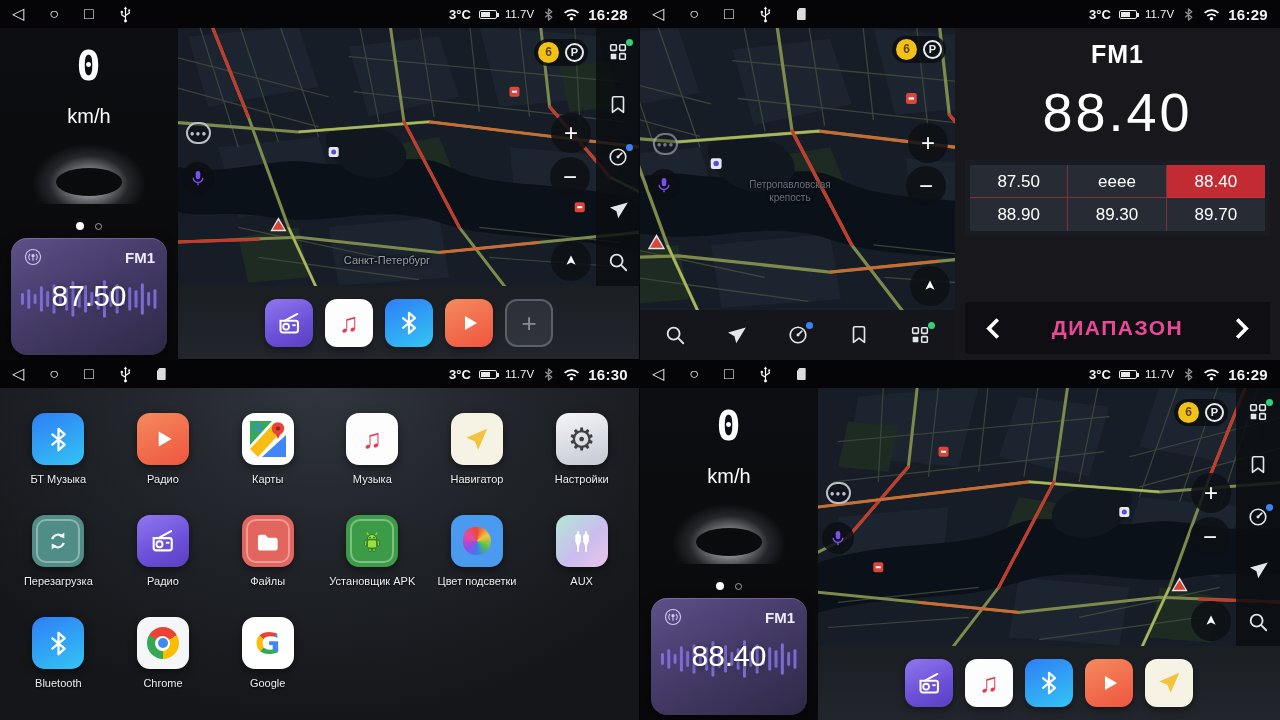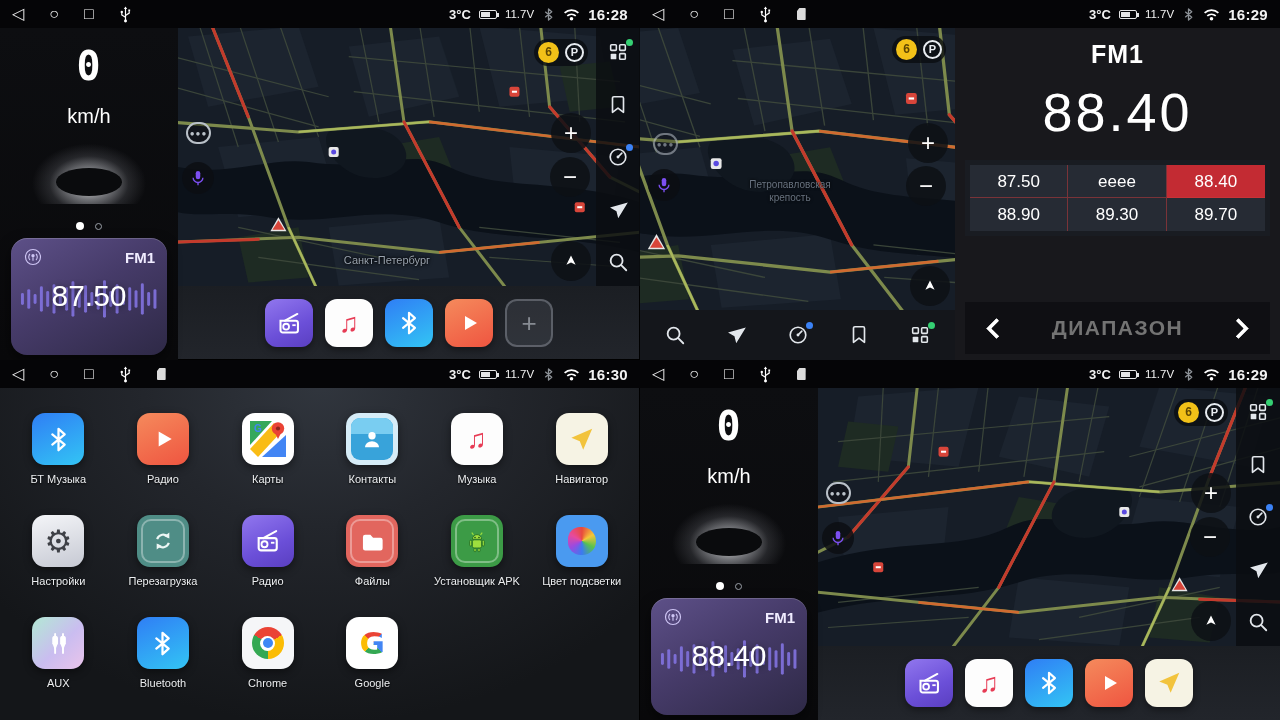--- a/index.html
+++ b/index.html
@@ -103,21 +103,21 @@
   .rp-freq { text-align:center; color:#fff; font-size:54px; margin-top:12px; letter-spacing:3px;
     font-weight:400; }
   .presets { margin:17px 10px 0; background:#191c22; padding:5px; display:grid;
     grid-template-columns:1fr 1fr 1fr; }
   .pc { height:33px; line-height:33px; text-align:center; color:#fff; font-size:17px; background:#262b34; }
   .presets .pc:nth-child(3n+1), .presets .pc:nth-child(3n+2) { border-right:1px solid rgba(205,60,60,.5); }
   .presets .pc:nth-child(-n+3) { border-bottom:1px solid rgba(205,60,60,.5); }
   .pc.active { background:#c32b33; border-color:transparent; }
   .band-row { position:absolute; left:10px; right:10px; bottom:6px; height:52px; background:#0f0f13;
     display:flex; align-items:center; justify-content:space-between; padding:0 24px; }
-  .band-label { color:#737373; font-size:21px; font-weight:bold; letter-spacing:1.5px; }
+  .band-label { color:#ec4899; font-size:21px; font-weight:bold; letter-spacing:1.5px; }
   .chv { display:inline-block; width:15px; height:15px; border-left:4px solid #fff;
     border-bottom:4px solid #fff; border-radius:1px; }
   .chv.l { transform:rotate(45deg); } .chv.r { transform:rotate(225deg); }
 
   
   .q3bg { background:radial-gradient(66% 95% at 50% 6%, #31363e 0%, #23262c 42%, #141619 100%); }
   .apps { position:absolute; top:28px; left:0; right:0; bottom:0; display:grid;
     grid-template-columns:repeat(6,1fr); grid-template-rows:repeat(3,1fr); padding:10px 6px 16px; }
   .app { display:flex; flex-direction:column; align-items:center; justify-content:center; gap:8px; }
   .ic { width:52px; height:52px; border-radius:13px; display:flex; align-items:center;
@@ -603,34 +603,20 @@
             <polygon points="2,30 26,4 34,12 10,38" fill="#f9bc15"></polygon>
             <polygon points="30,20 25.5,11 34.5,11" fill="#ea4335"></polygon>
             <circle cx="30" cy="9.5" r="6.2" fill="#ea4335"></circle>
               <circle cx="30" cy="9.5" r="2.1" fill="#8c261b"></circle>
             <text x="6" y="13" font-size="10" font-weight="bold" fill="#4285f4">G</text>
           </svg>
           </div>
         <div class="alabel">Карты</div>
       </div>
       <div class="app">
-        <div class="ic bg-contacts">
-          <div class="ct-in">
-              <div class="ct-band"></div>
-            <div class="ct-person">
-                <svg width="26" height="26" viewBox="0 0 24 24">
-              <circle cx="12" cy="9" r="3.4" fill="#fff"></circle>
-              <path d="M5.5 19.5 a6.5 5.5 0 0 1 13 0 z" fill="#fff"></path>
-                </svg>
-              </div>
-            </div>
-          </div>
-        <div class="alabel">Контакты</div>
-      </div>
-      <div class="app">
         <div class="ic bg-music">
             <span class="note">♫</span>
           </div>
         <div class="alabel">Музыка</div>
       </div>
       <div class="app">
         <div class="ic bg-nav">
           <svg width="27" height="27" viewBox="0 0 24 24" style="color:#f2c33c">
               <use href="#i-plane"></use>
             </svg>

